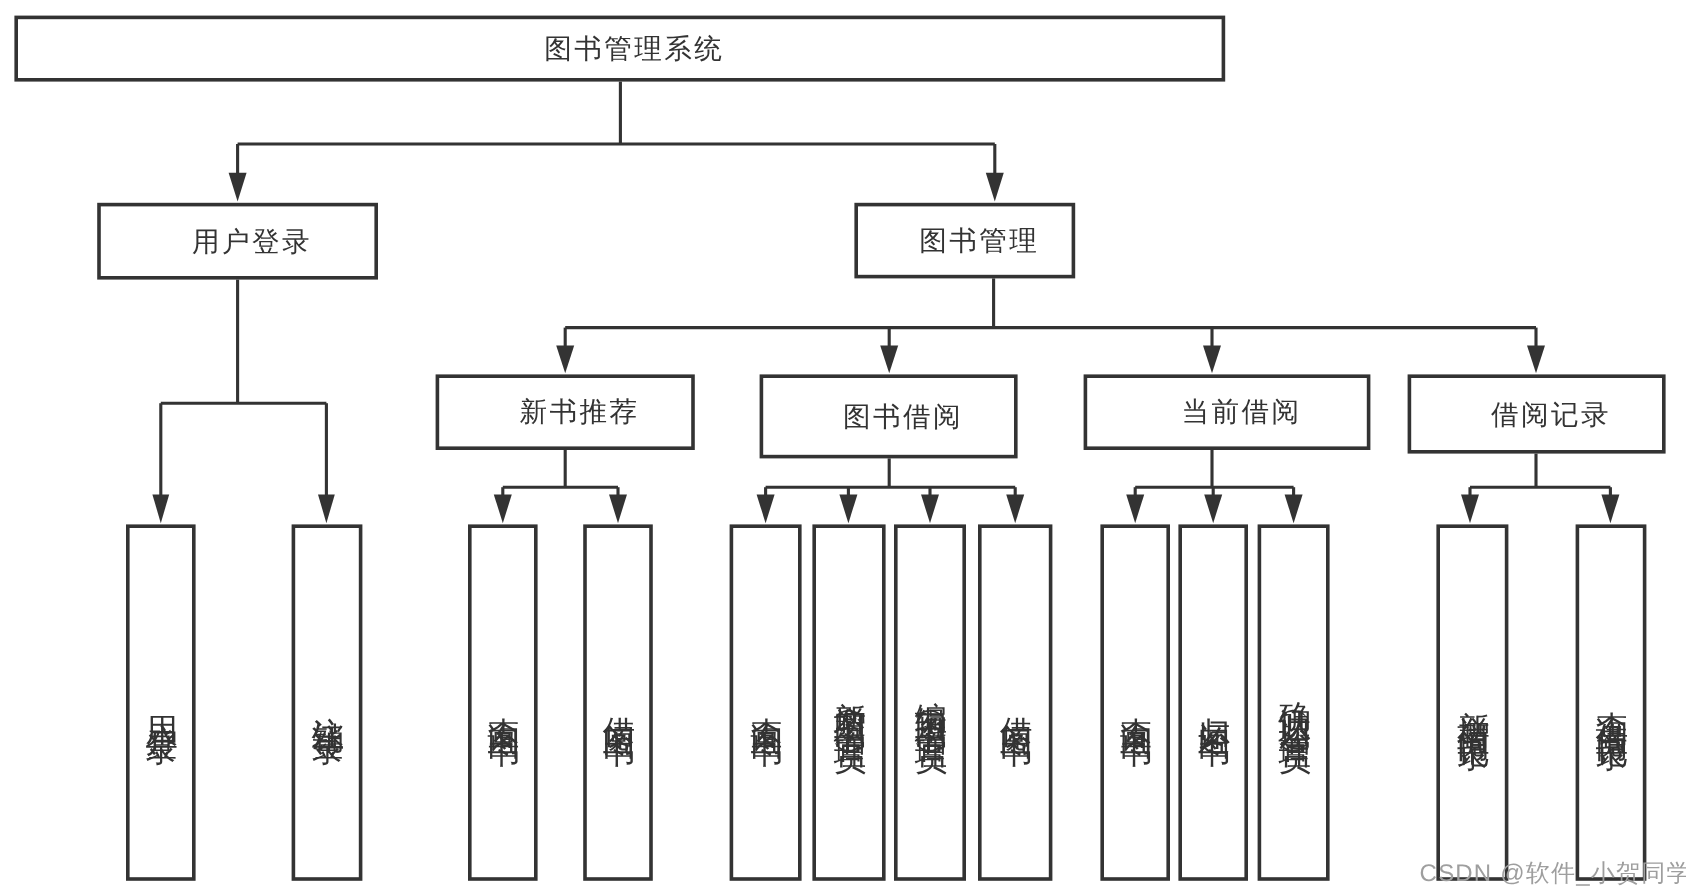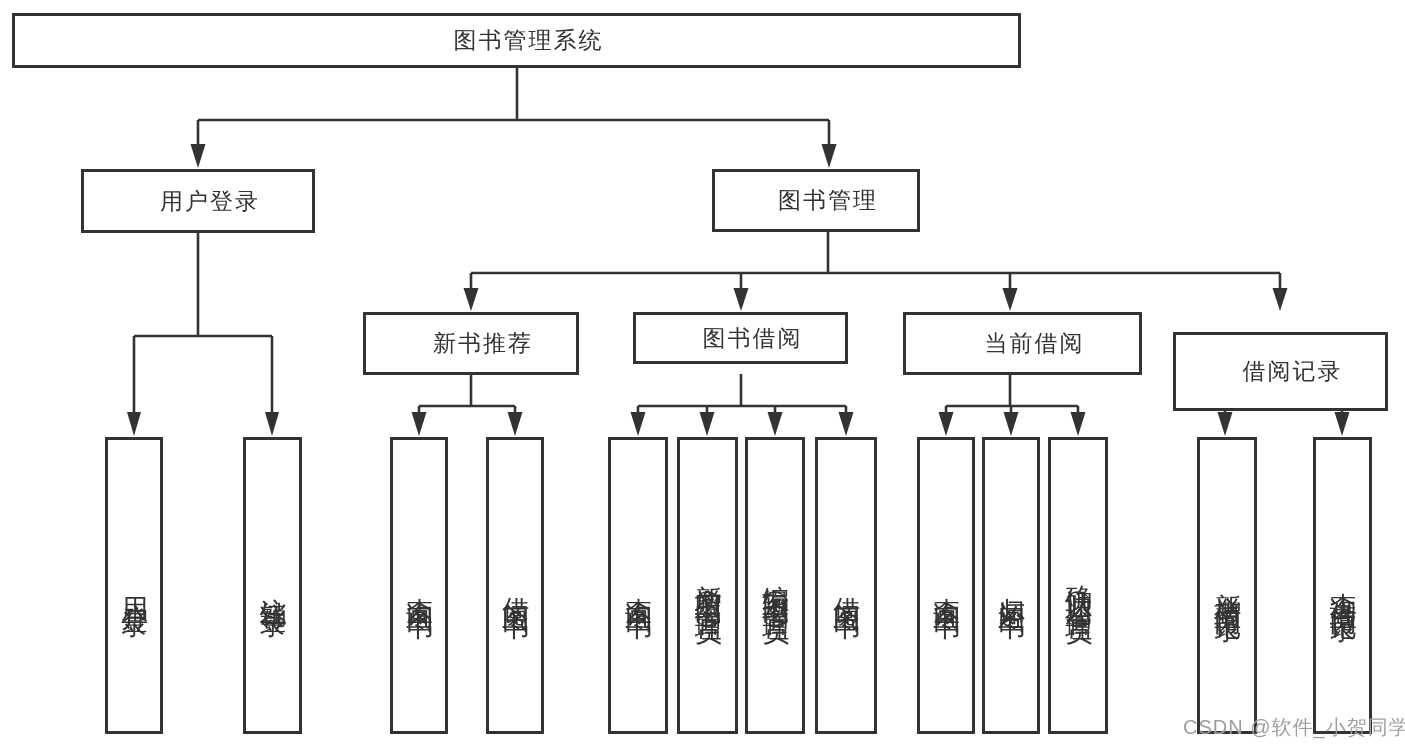--- a/index.html
+++ b/index.html
@@ -143,34 +143,34 @@
       <polygon points="1334.5,412 1349.5,412 1342,436"></polygon>
   </svg>
 
   <div class="hbox" style="left:12px; top:13px; width:1009px; height:55px;">
     <span>图书管理系统</span>
   </div>
 
   <div class="hbox" style="left:81px; top:169px; width:234px; height:64px;">
     <span>用户登录</span>
   </div>
-  <div class="hbox" style="left:712px; top:169px; width:208px; height:63px;font-family:Liberation Mono, monospace;">
+  <div class="hbox" style="left:712px; top:169px; width:184px; height:63px;font-family:Liberation Mono, monospace;">
     <span>图书管理</span>
   </div>
 
   <div class="hbox" style="left:363px; top:312px; width:216px; height:63px;font-family:Liberation Mono, monospace;">
     <span>新书推荐</span>
   </div>
-  <div class="hbox" style="left:633px; top:312px; width:215px; height:52px;">
+  <div class="hbox" style="left:633px; top:312px; width:215px; height:70px;">
     <span>图书借阅</span>
   </div>
   <div class="hbox" style="left:903px; top:312px; width:239px; height:63px;">
     <span>当前借阅</span>
   </div>
-  <div class="hbox" style="left:1173px; top:312px; width:215px; height:79px;margin-top:20px;">
+  <div class="hbox" style="left:1173px; top:312px; width:215px; height:66px;">
     <span>借阅记录</span>
   </div>
 
   <div class="leaf" style="left:105px; width:58px;">
     <span class="vtext">用户登录</span>
   </div>
   <div class="leaf" style="left:243px; width:59px;">
     <span class="vtext">注销登录</span>
   </div>
 

